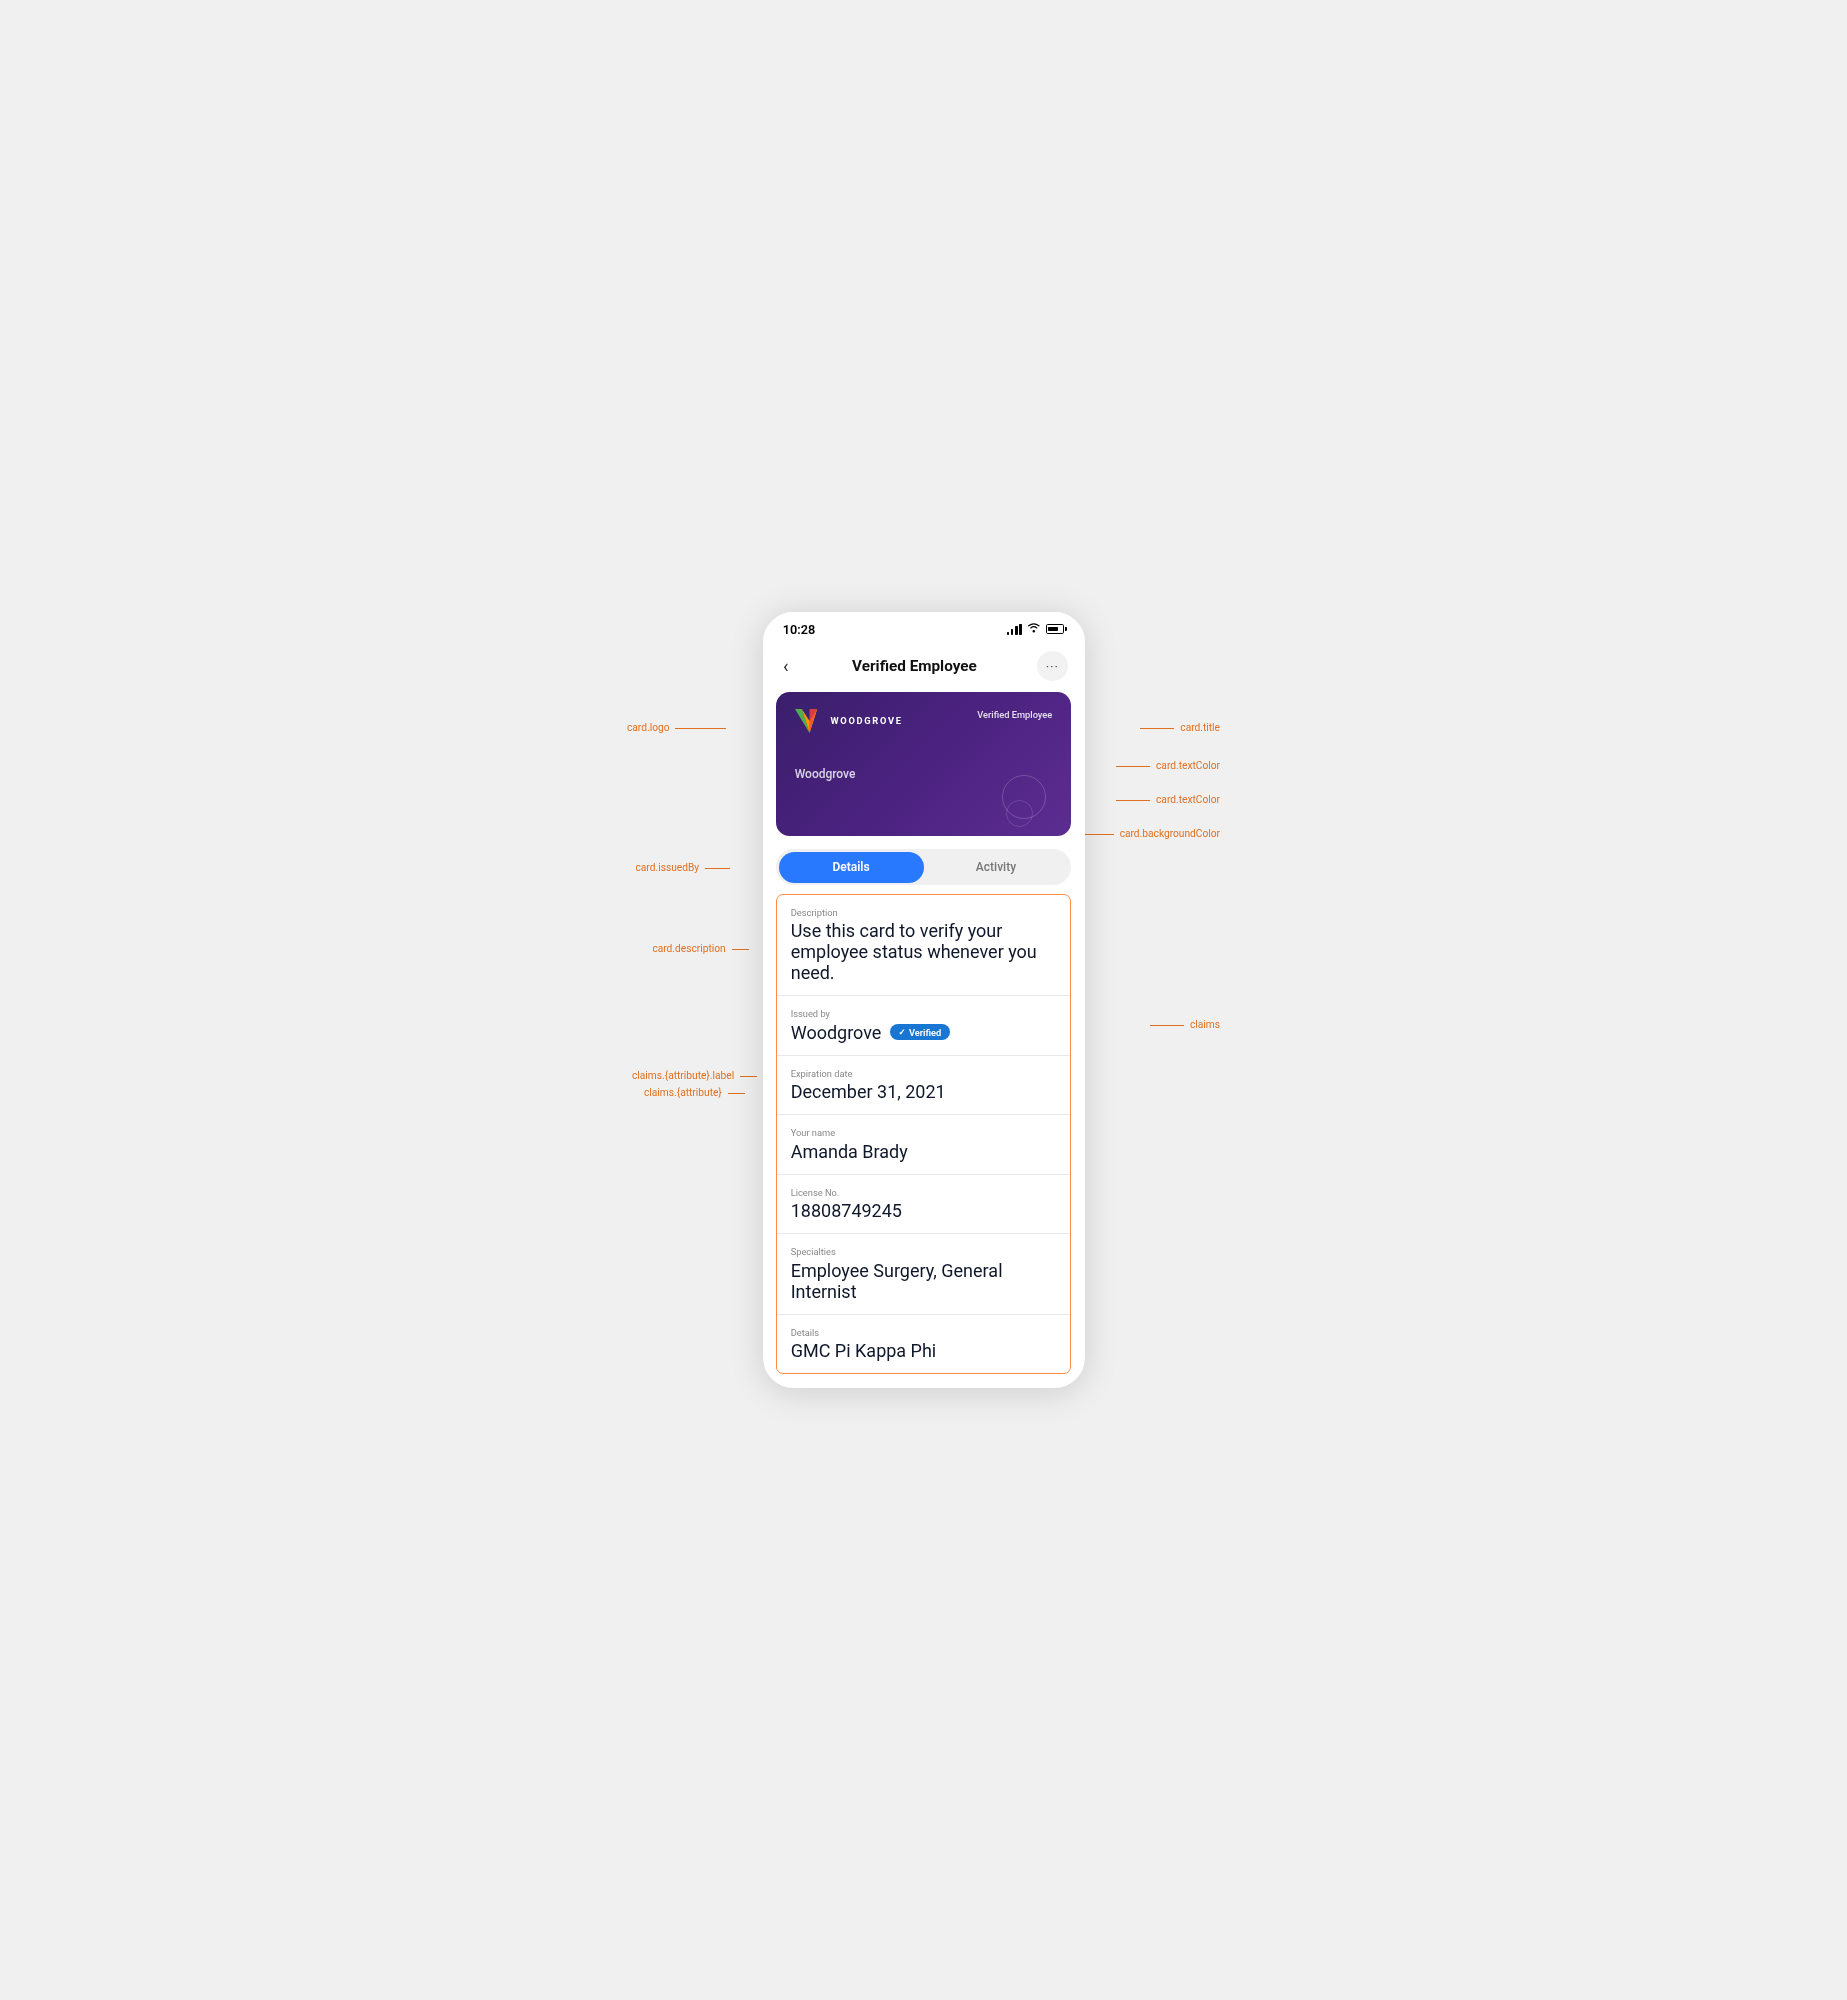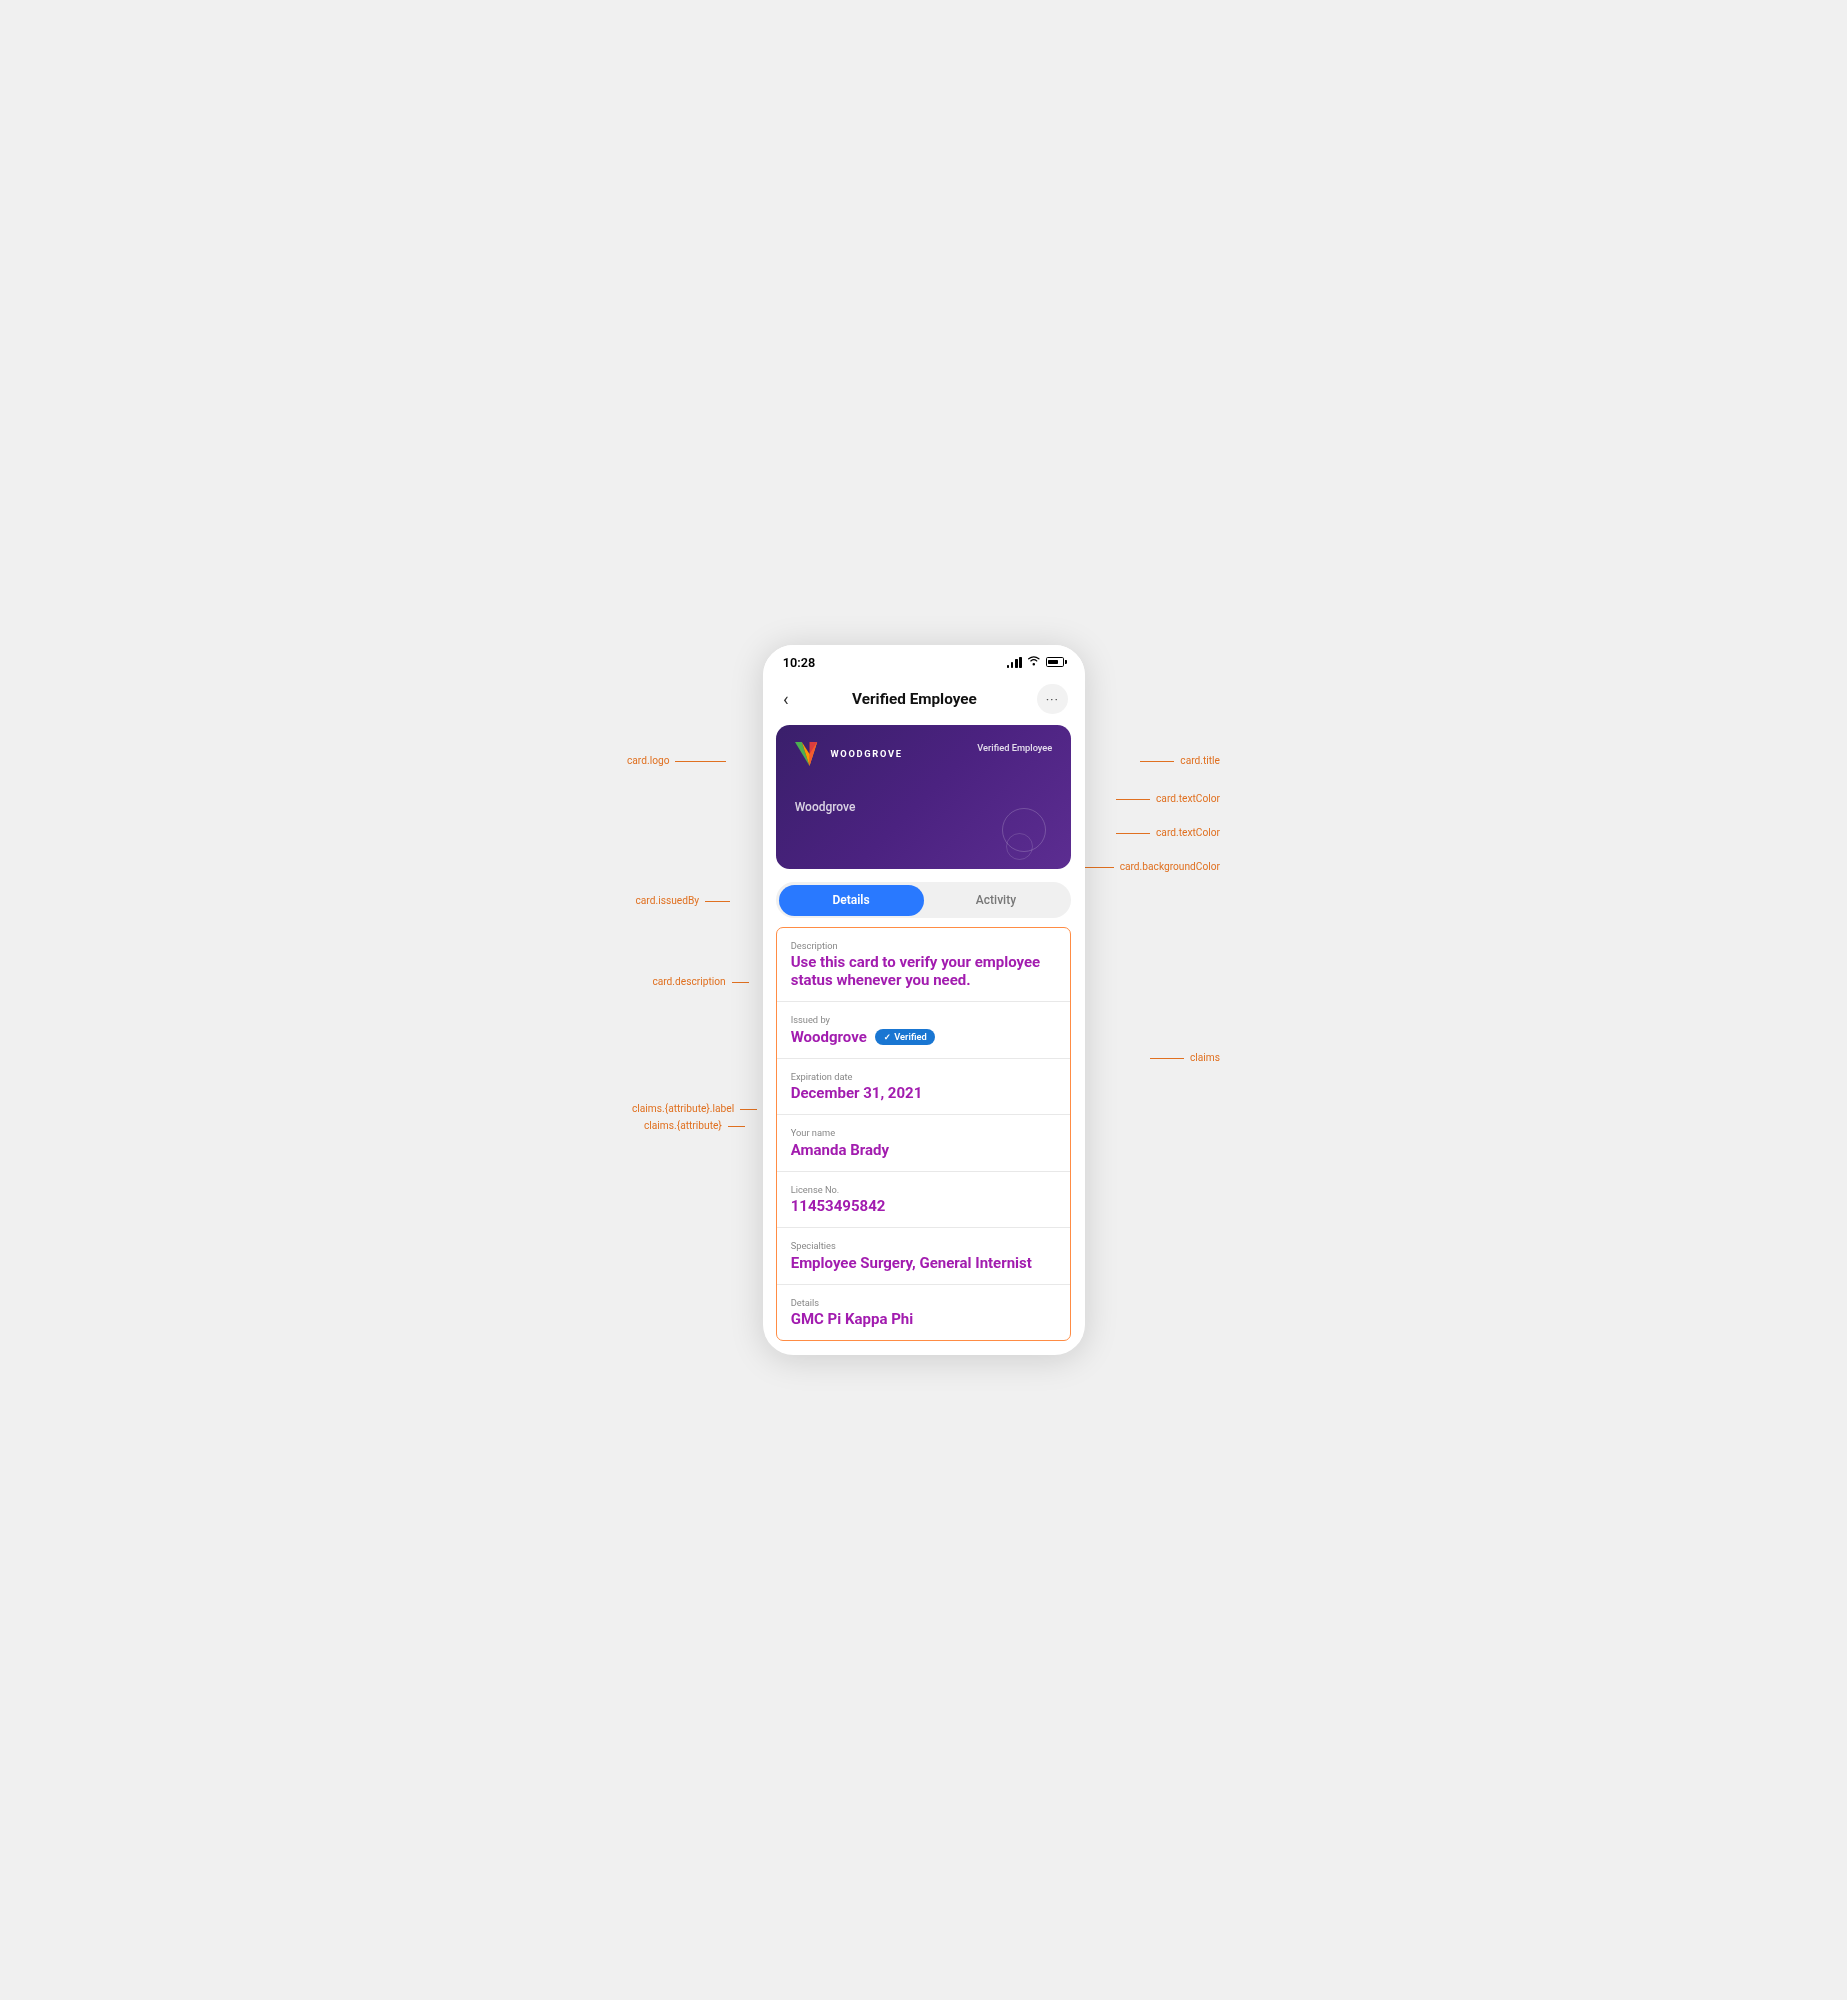--- a/index.html
+++ b/index.html
@@ -253,23 +253,23 @@
       border-bottom: none;
     }
 
     .detail-label {
       font-size: 9.3px;
       color: #888;
       margin-bottom: 2.5px;
     }
 
     .detail-value {
-      font-size: 15px;
-      color: #a21caf;
-      font-weight: 700;
+      font-size: 18px;
+      color: #0f172a;
+      font-weight: 400;
     }
 
     .issued-row {
       display: flex;
       align-items: center;
       gap: 8.5px;
     }
 
     .verified-chip {
       display: flex;
@@ -425,21 +425,21 @@
         <div class="detail-value">December 31, 2021</div>
       </div>
 
       <div class="detail-section">
         <div class="detail-label">Your name</div>
         <div class="detail-value">Amanda Brady</div>
       </div>
 
       <div class="detail-section">
         <div class="detail-label">License No.</div>
-        <div class="detail-value">11453495842</div>
+        <div class="detail-value">18808749245</div>
       </div>
 
       <div class="detail-section">
         <div class="detail-label">Specialties</div>
         <div class="detail-value">Employee Surgery, General Internist</div>
       </div>
 
       <div class="detail-section">
         <div class="detail-label">Details</div>
         <div class="detail-value">GMC Pi Kappa Phi</div>

